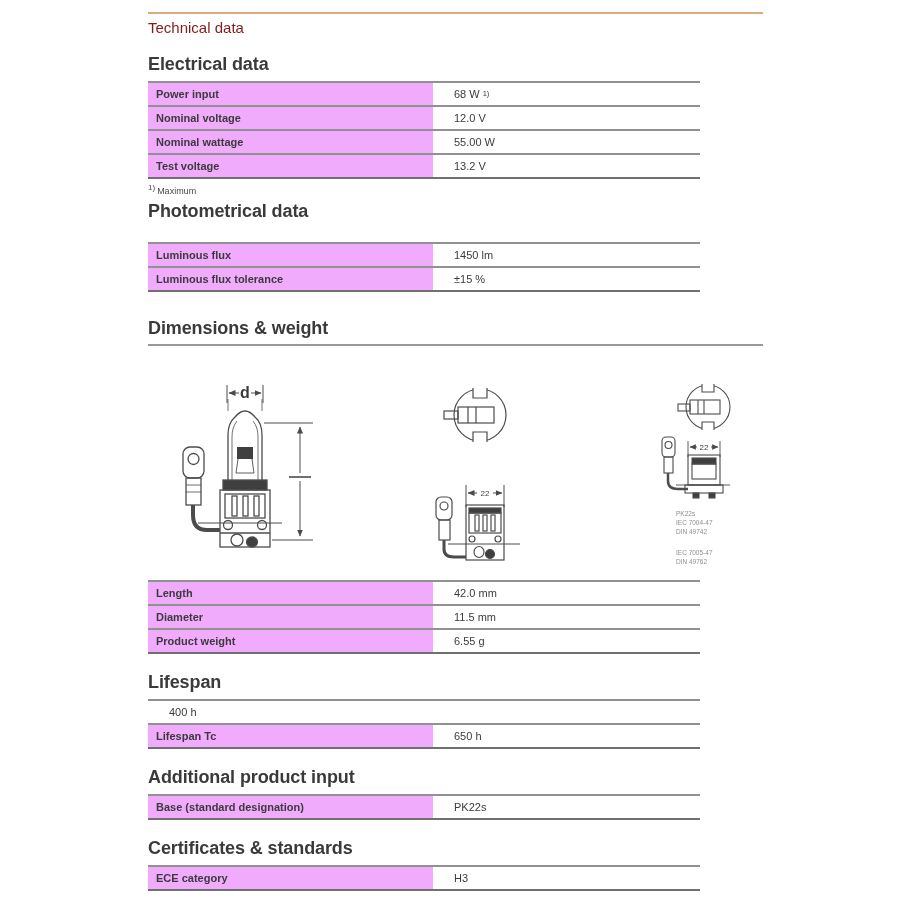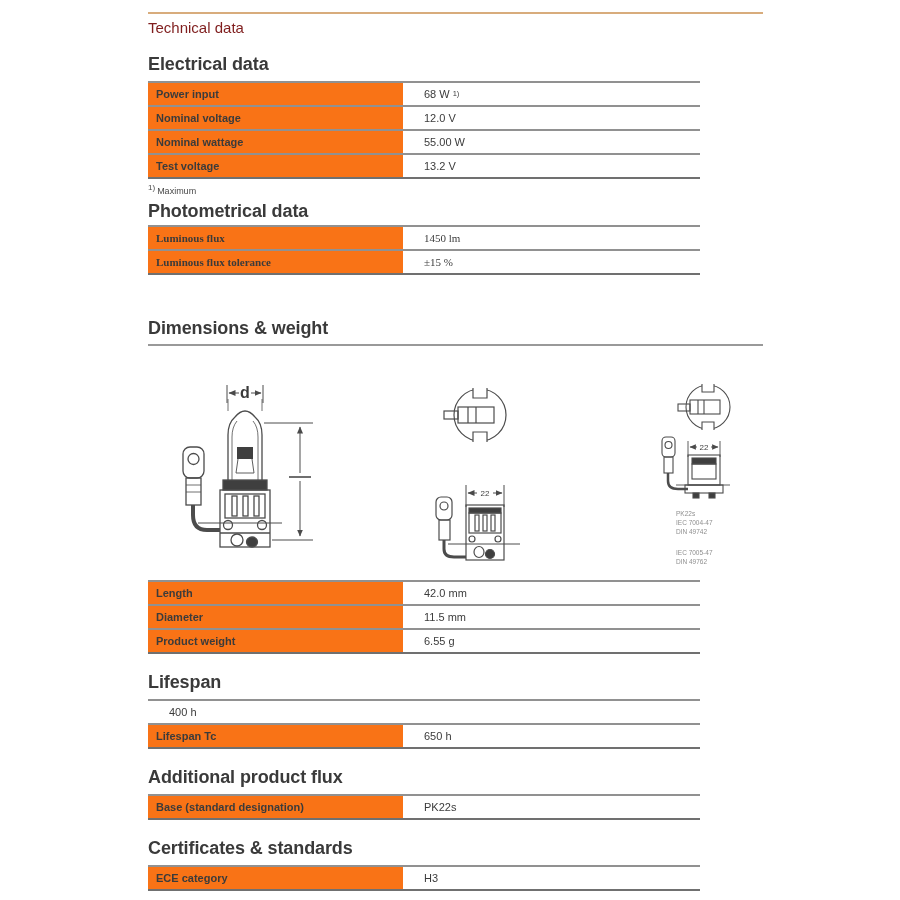--- a/index.html
+++ b/index.html
@@ -11,27 +11,27 @@
   h2.sec{margin:0;font-size:18px;font-weight:700;color:#3a3a3a;letter-spacing:-0.1px;}
   .h-electrical{top:54px;}
   .h-photometrical{top:201px;}
   .h-dimensions{top:318px;}
   .h-lifespan{top:672px;}
   .h-additional{top:767px;}
   .h-certificates{top:838px;}
   .sepline{top:344px;width:615px;height:2px;background:#999999;}
   .dtable{width:552px;border-bottom:2px solid #707070;}
   .t-electrical{top:81px;}
-  .t-photometrical{top:225px;font-family:Liberation Serif, serif;}
+  .t-photometrical{top:242px;}
   .t-dimensions{top:580px;}
   .t-lifespan{top:699px;}
   .t-additional{top:794px;}
   .t-certificates{top:865px;}
   .drow{display:flex;height:22px;border-top:2px solid #919191;}
-  .dlabel{width:255px;box-sizing:border-box;background:#f97316;display:flex;align-items:center;
+  .dlabel{width:285px;box-sizing:border-box;background:#f0abfc;display:flex;align-items:center;
           padding-left:8px;font-size:11px;font-weight:700;color:#3b3b3b;}
   .dvalue{flex:1;display:flex;align-items:center;padding-left:21px;font-size:11px;color:#3b3b3b;}
   .dvalue sup{font-size:7.5px;margin-left:3px;position:relative;top:-1px;}
   .footnote{top:183px;font-size:9px;color:#4a4a4a;}
   .footnote sup{font-size:8px;margin-right:2px;}
   .drawings{top:355px;left:148px;width:620px;height:215px;}
   svg text{font-family:"Liberation Sans",sans-serif;}
   .dimtext{font-size:8px;fill:#3f3f3f;}
   .stdtext{font-size:6.5px;fill:#8f8f8f;}
 </style>
@@ -264,21 +264,21 @@
         </div>
     </div>
     <div class="drow">
       <div class="dlabel">Lifespan Tc</div>
       <div class="dvalue">
           <span>650 h</span>
         </div>
     </div>
   </div>
 
-  <h2 class="abs sec h-additional">Additional product flux</h2>
+  <h2 class="abs sec h-additional">Additional product input</h2>
   <div class="abs dtable t-additional">
     <div class="drow">
       <div class="dlabel">Base (standard designation)</div>
       <div class="dvalue">
           <span>PK22s</span>
         </div>
     </div>
   </div>
 
   <h2 class="abs sec h-certificates">Certificates &amp; standards</h2>

